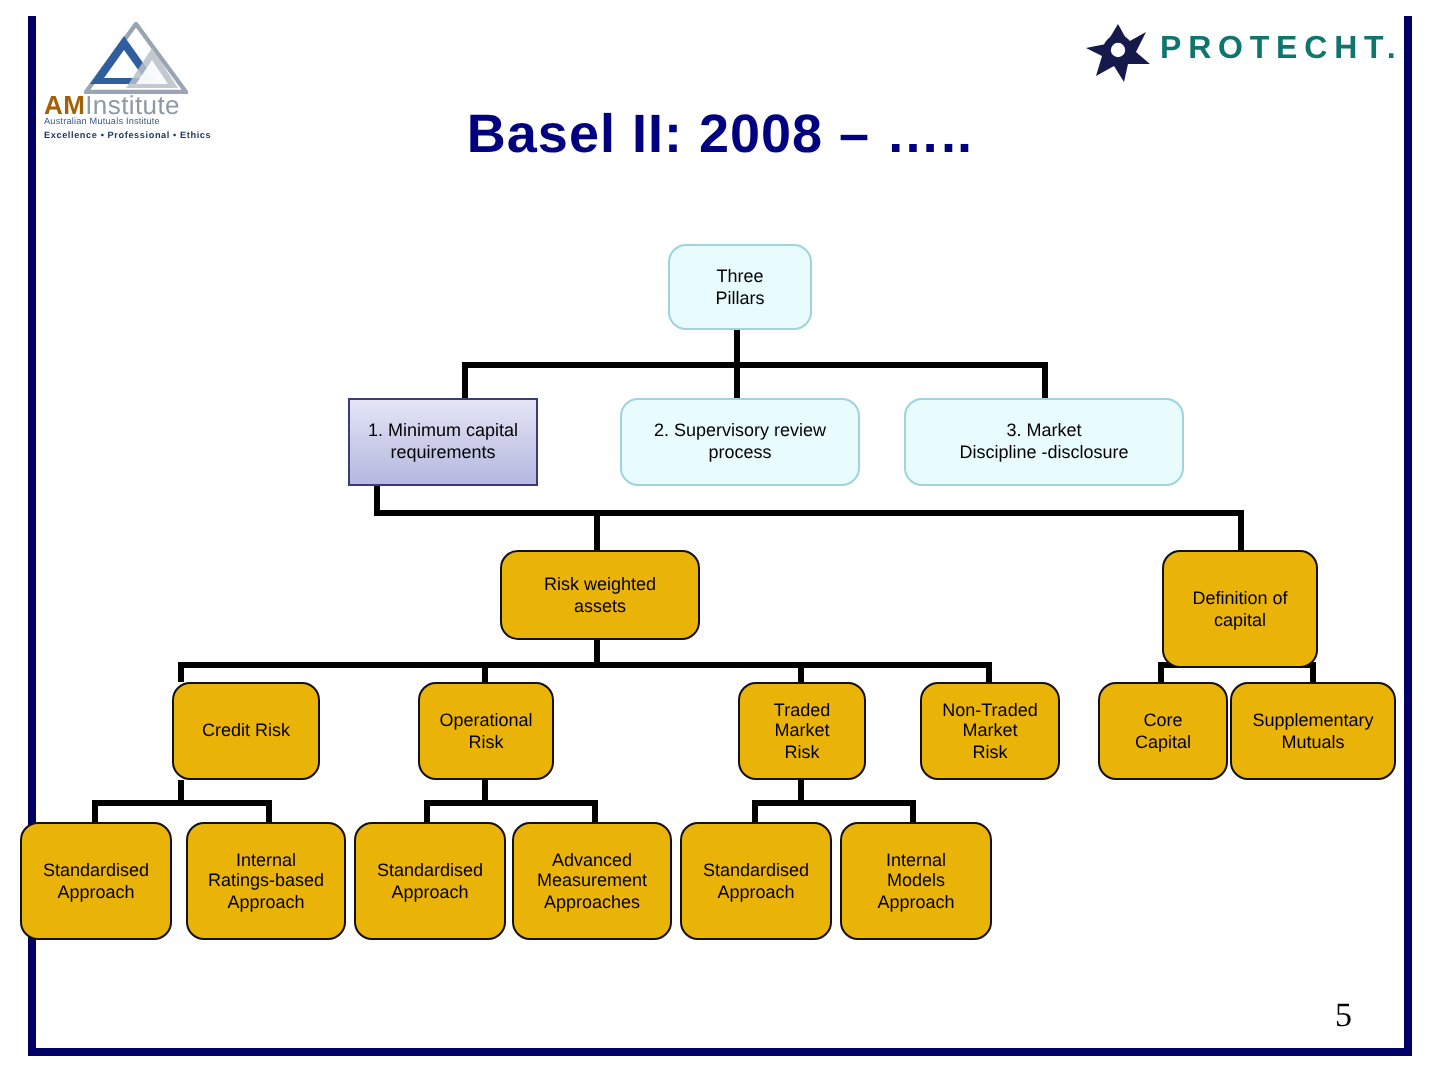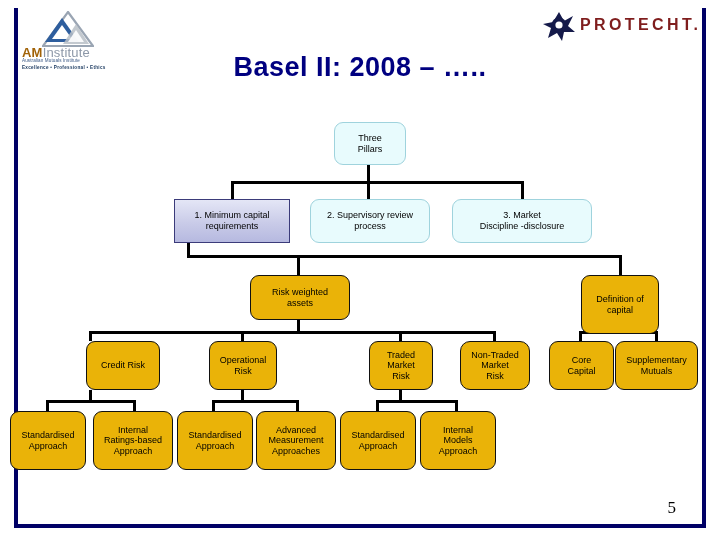--- a/index.html
+++ b/index.html
@@ -62,21 +62,21 @@
     font-weight:bold;
   }
   #logo-protecht {
     position: absolute;
     right: 24px; top: 10px;
     width: 160px; height: 32px;
   }
   .pt-word {
     position:absolute; left: 44px; top: 6px;
     font-size: 16px; font-weight: bold; letter-spacing: 3.4px;
-    color:#7f1d1d; white-space:nowrap;
+    color:#0f766e; white-space:nowrap;
   }
   
   #title {
     position: absolute;
     left: 0; top: 52px; width: 720px;
     text-align: center;
     color: #000080;
     font-size: 27px;
     font-weight: bold;
     letter-spacing: .5px;
@@ -186,37 +186,37 @@
       <div class="conn" style="left: 241px; top: 390px; width: 3px; height: 12px;"></div>
       <div class="conn" style="left: 212px; top: 400px; width: 87px; height: 3px;"></div>
       <div class="conn" style="left: 212px; top: 400px; width: 3px; height: 11px;"></div>
       <div class="conn" style="left: 296px; top: 400px; width: 3px; height: 11px;"></div>
       <div class="conn" style="left: 399px; top: 390px; width: 3px; height: 12px;"></div>
       <div class="conn" style="left: 376px; top: 400px; width: 82px; height: 3px;"></div>
       <div class="conn" style="left: 376px; top: 400px; width: 3px; height: 11px;"></div>
       <div class="conn" style="left: 455px; top: 400px; width: 3px; height: 11px;"></div>
       <div class="node n-pale" style="left: 334px; top: 122px; width: 72px; height: 43px; font-size: 9px;">Three
 Pillars</div>
-      <div class="node n-lav" style="left: 174px; top: 199px; width: 116px; height: 44px; font-size: 9px;">1. Minimum capital
+      <div class="node n-lav" style="left: 174px; top: 199px; width: 95px; height: 44px; font-size: 9px;">1. Minimum capital
 requirements</div>
       <div class="node n-pale" style="left: 310px; top: 199px; width: 120px; height: 44px; font-size: 9px;">2. Supervisory review
 process</div>
       <div class="node n-pale" style="left: 452px; top: 199px; width: 140px; height: 44px; font-size: 9px;">3. Market
 Discipline -disclosure</div>
       <div class="node n-cyan" style="left: 250px; top: 275px; width: 100px; height: 45px; font-size: 9px;">Risk weighted
 assets</div>
       <div class="node n-cyan" style="left: 581px; top: 275px; width: 78px; height: 59px; font-size: 9px;">Definition of
 capital</div>
       <div class="node n-cyan" style="left: 54px; top: 341px; width: 74px; height: 49px; font-size: 9px; margin-left: 32px;">Credit Risk</div>
       <div class="node n-cyan" style="left: 209px; top: 341px; width: 68px; height: 49px; font-size: 9px;">Operational
 Risk</div>
       <div class="node n-cyan" style="left: 369px; top: 341px; width: 64px; height: 49px; font-size: 9px;">Traded
 Market
 Risk</div>
-      <div class="node n-cyan" style="left: 460px; top: 341px; width: 70px; height: 49px; font-size: 9px; border-radius: 10px;">Non-Traded
+      <div class="node n-cyan" style="left: 460px; top: 341px; width: 70px; height: 49px; font-size: 9px;">Non-Traded
 Market
 Risk</div>
       <div class="node n-cyan" style="left: 549px; top: 341px; width: 65px; height: 49px; font-size: 9px;">Core
 Capital</div>
       <div class="node n-cyan" style="left: 615px; top: 341px; width: 83px; height: 49px; font-size: 9px;">Supplementary
 Mutuals</div>
       <div class="node n-cyan" style="left: 10px; top: 411px; width: 76px; height: 59px; font-size: 9px;">Standardised
 Approach</div>
       <div class="node n-cyan" style="left: 93px; top: 411px; width: 80px; height: 59px; font-size: 9px;">Internal
 Ratings-based

